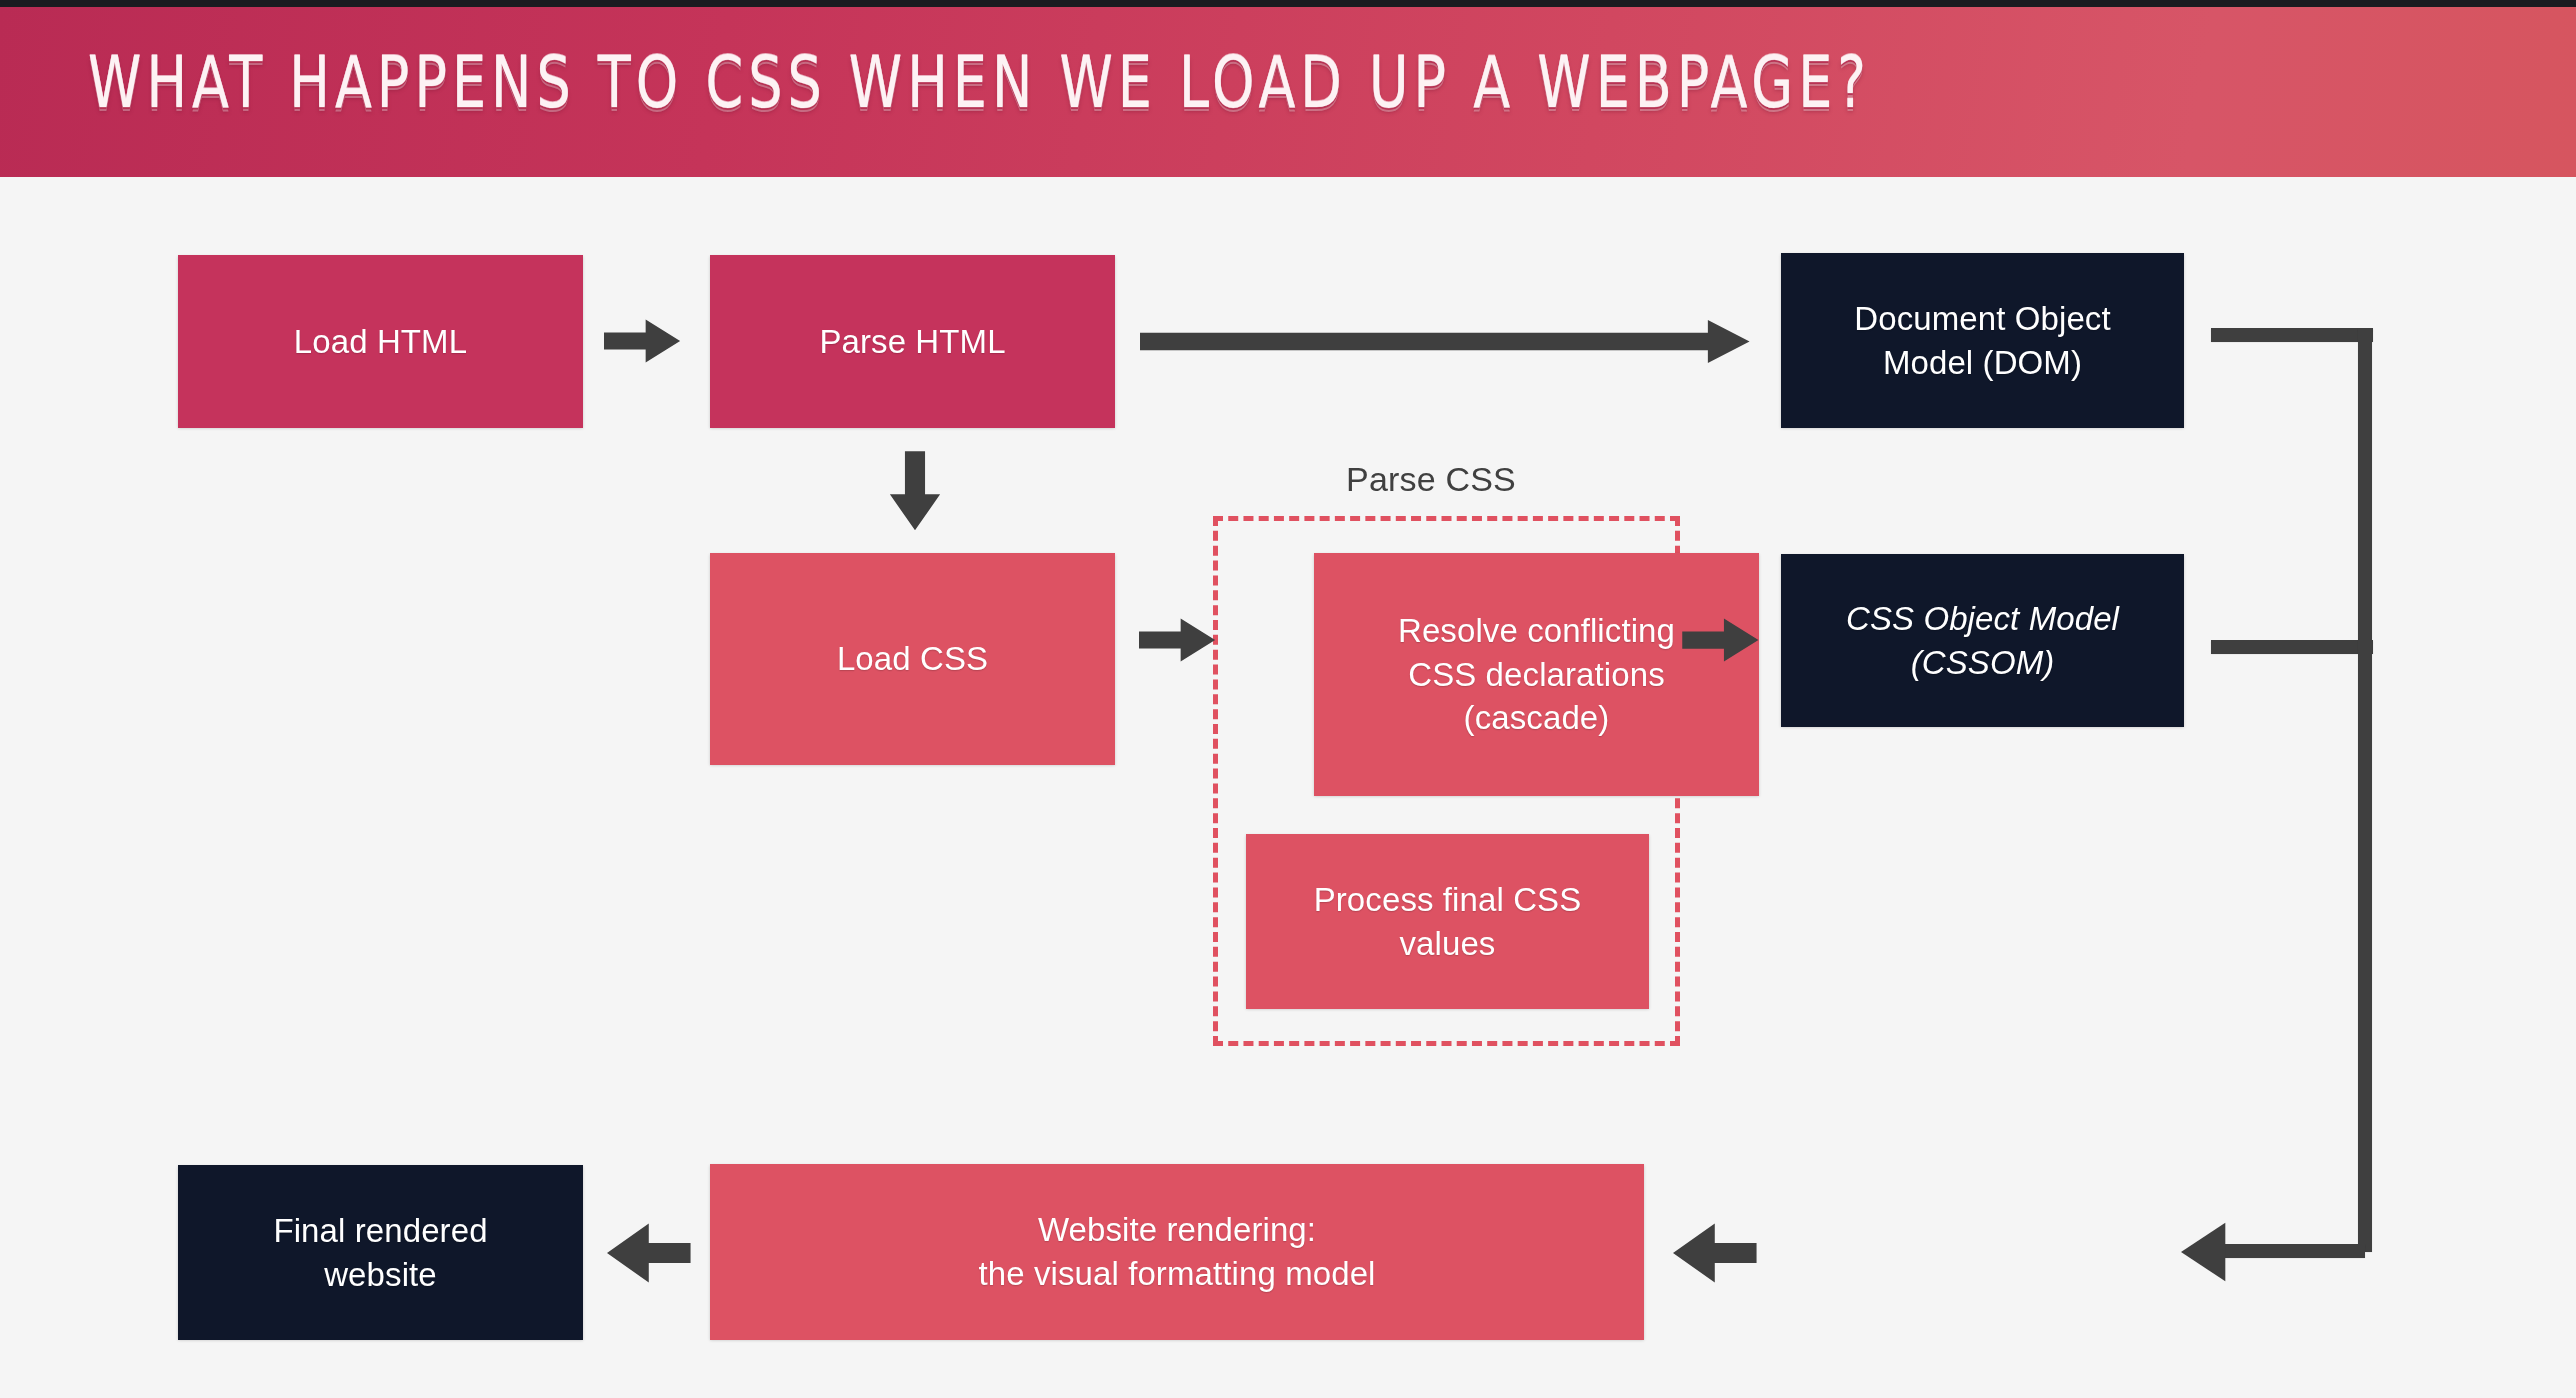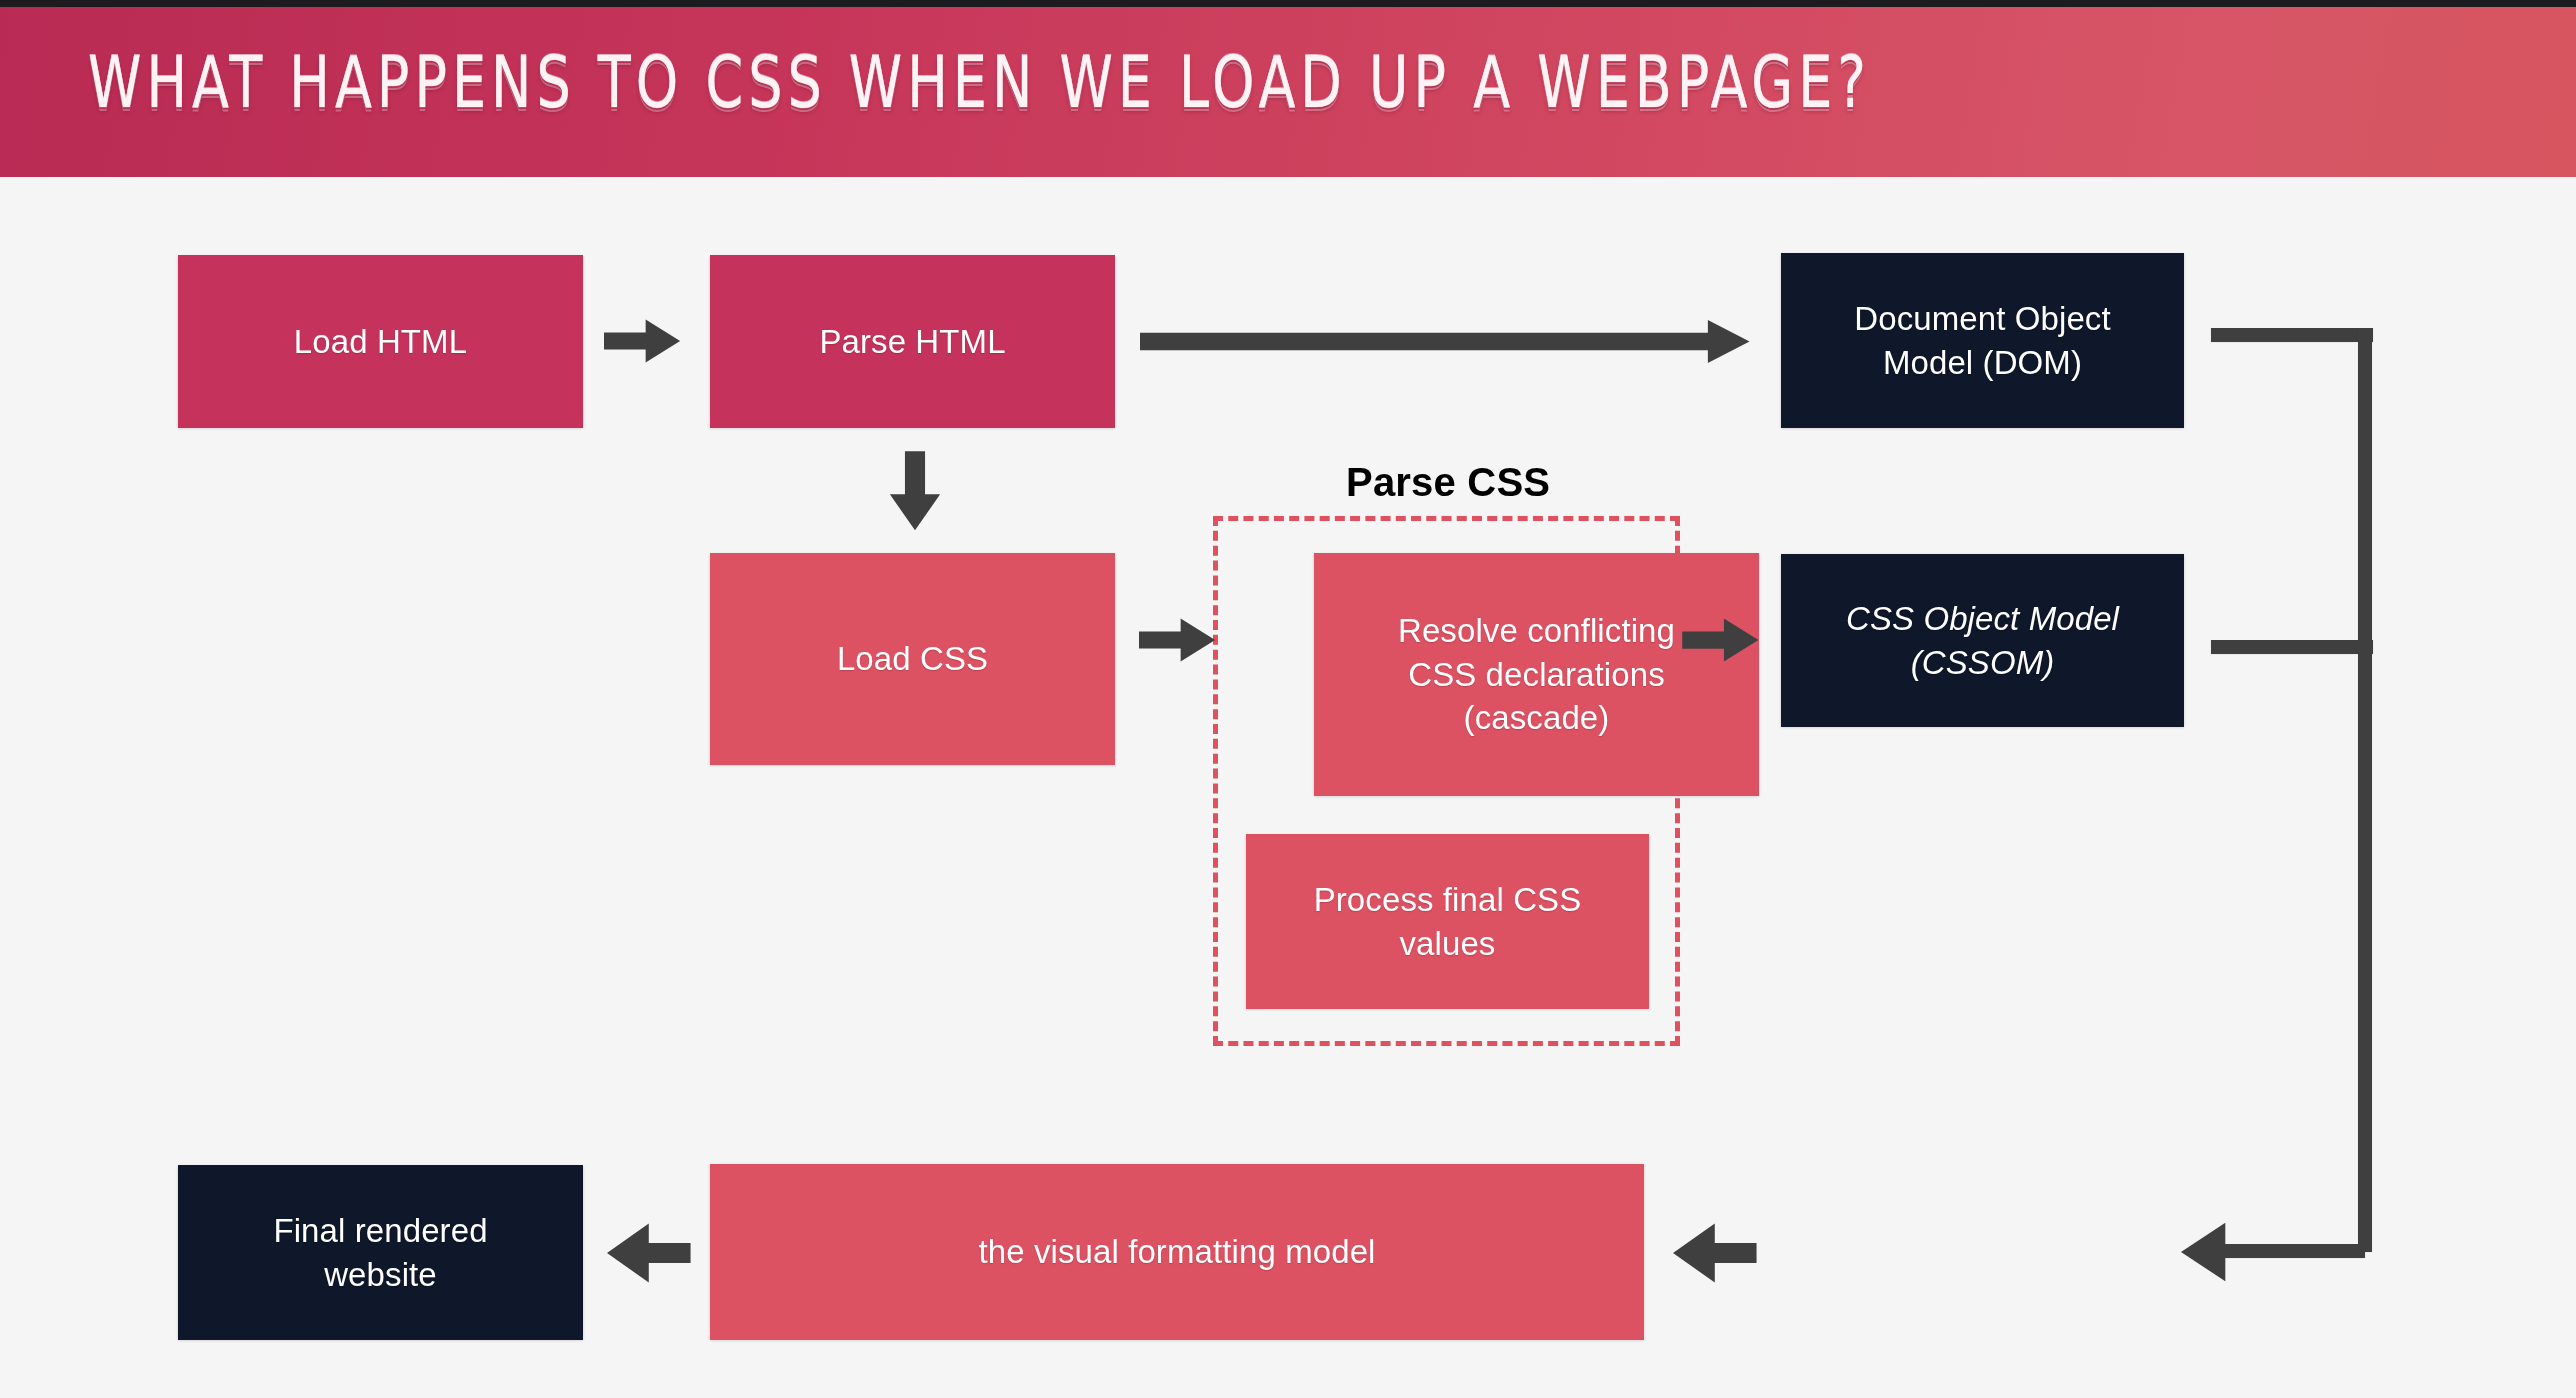--- a/index.html
+++ b/index.html
@@ -83,23 +83,23 @@
   .node .lines > span { display: block; white-space: nowrap; }
 
   
   .dashed-group {
     position: absolute;
     border: 5px dashed #e05160;
     background: transparent;
   }
   .group-label {
     position: absolute;
-    color: #000000;
-    font-size: 40px;
-    font-weight: 700;
+    color: #404040;
+    font-size: 34px;
+    font-weight: 400;
     white-space: nowrap;
     letter-spacing: 0.2px;
   }
 
   
   .arrow-stub {
     position: absolute;
     display: block;
   }
   .arrow-stub svg { display: block; overflow: visible; }
@@ -225,20 +225,21 @@
   </div>
 
   <div class="arrow-stub" style="left:607px; top:1222px;">
     <svg width="85" height="62" viewBox="0 0 118 86">
       <path d="M0 43 L58 2 L58 29 L116 29 L116 57 L58 57 L58 84 Z" fill="#3f3f3f"></path>
     </svg>
   </div>
 
   <div class="node salmon" style="left:710px; top:1164px; width:934px; height:176px;">
     <span class="lines">
+      <span>Website rendering:</span>
       <span>the visual formatting model</span>
     </span>
   </div>
 
   <div class="arrow-stub" style="left:1673px; top:1222px;">
     <svg width="85" height="62" viewBox="0 0 118 86">
       <path d="M0 43 L58 2 L58 29 L116 29 L116 57 L58 57 L58 84 Z" fill="#3f3f3f"></path>
     </svg>
   </div>
 

